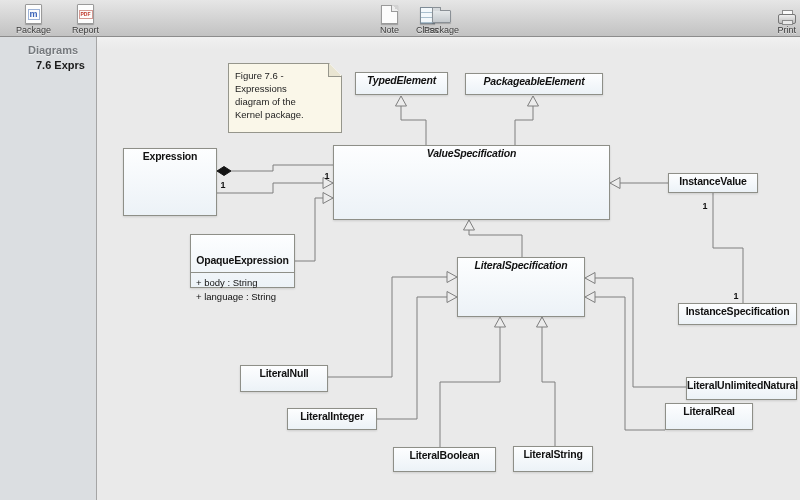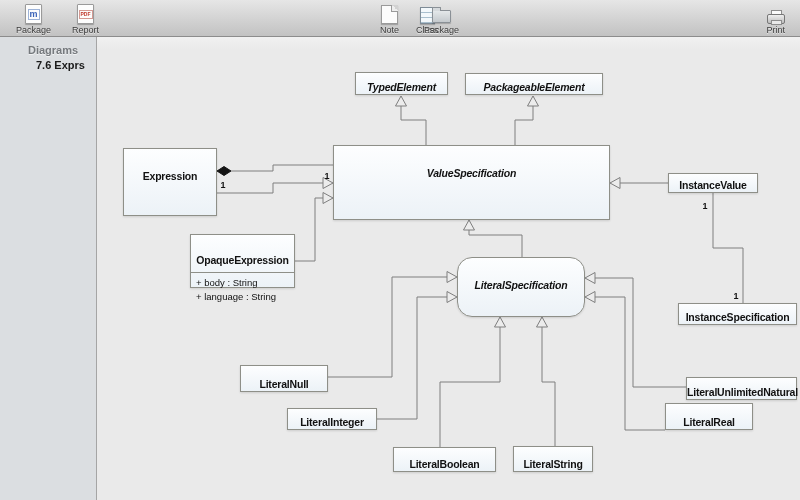--- a/index.html
+++ b/index.html
@@ -58,22 +58,22 @@
   .canvas{position:absolute;left:97px;top:37px;width:703px;height:463px;
     background:linear-gradient(#f1f1f1,#eaeaea 12px,#eaeaea);}
   #diagram-layer{position:absolute;left:0;top:0;width:703px;height:463px;}
   #edges-svg{position:absolute;left:0;top:0;}
   .edge{fill:none;stroke:#7e7e7e;stroke-width:1;}
   .tri{fill:#ececec;stroke:#7e7e7e;stroke-width:1;}
   .dia{fill:#141414;stroke:#141414;}
 
   .cls{position:absolute;box-sizing:border-box;border:1px solid #8e8f88;
     background:linear-gradient(#fdfeff,#ecf2f7);box-shadow:0 1px 2px rgba(0,0,0,.12);
-    display:flex;flex-direction:column;justify-content:flex-end;cursor:default;}
-  .cls.tall{justify-content:flex-start;padding-top:20px;}
+    display:flex;flex-direction:column;justify-content:flex-start;cursor:default;}
+  .cls.tall{justify-content:flex-start;padding-top:0;}
   .cls.hasattrs{justify-content:flex-start;padding-top:14px;}
   .cls-title{font-size:10.5px;font-weight:bold;color:#111;text-align:center;
     white-space:nowrap;letter-spacing:-0.2px;line-height:14px;}
   .cls.abstract .cls-title{font-style:italic;}
   .cls.hasattrs .cls-title{line-height:23px;border-bottom:1px solid #8e8f88;}
   .cls-attrs{padding:3px 5px 0 5px;}
   .cls-attr{font-size:9.5px;color:#111;line-height:13.5px;white-space:nowrap;}
 
   .note{position:absolute;box-sizing:border-box;background:#faf7e9;border:1px solid #96968c;
     clip-path:polygon(0 0,calc(100% - 13px) 0,100% 13px,100% 100%,0 100%);
@@ -121,21 +121,21 @@
         </span>
       <span class="tb-label">Class</span>
     </div>
     <div class="tb-item" style="left:424px;">
       <span class="ic-wrap">
           <span class="package-ic"></span>
         </span>
       <span class="tb-label">Package</span>
     </div>
 
-    <div class="tb-item" style="right:15px;text-align:center;">
+    <div class="tb-item" style="right:4px;text-align:center;">
       <span class="ic-wrap">
         <span class="print-ic">
             <span class="paper"></span>
             <span class="bodyp"></span>
             <span class="slot"></span>
           </span>
       </span>
       <span class="tb-label">Print</span>
     </div>
   </div>
@@ -169,20 +169,27 @@
           <polygon points="360,260 350,254.5 350,265.5" class="tri"></polygon>
           <polyline points="403,290 403,345 343,345 343,410" class="edge"></polyline>
           <polygon points="403,280 397.5,290 408.5,290" class="tri"></polygon>
           <polyline points="445,290 445,345 458,345 458,409" class="edge"></polyline>
           <polygon points="445,280 439.5,290 450.5,290" class="tri"></polygon>
           <polyline points="498,241 536,241 536,350 589,350" class="edge"></polyline>
           <polygon points="488,241 498,235.5 498,246.5" class="tri"></polygon>
           <polyline points="498,260 528,260 528,393 568,393" class="edge"></polyline>
           <polygon points="488,260 498,254.5 498,265.5" class="tri"></polygon>
         </svg>
+        <div class="note" style="left: 131px; top: 26px; width: 114px; height: 70px;">
+          <div class="note-line">Figure 7.6 -</div>
+          <div class="note-line">Expressions</div>
+          <div class="note-line">diagram of the</div>
+          <div class="note-line">Kernel package.</div>
+          <div class="note-fold"></div>
+        </div>
         <div class="cls abstract" style="left: 258px; top: 35px; width: 93px; height: 23px;">
           <div class="cls-title">TypedElement</div>
         </div>
         <div class="cls abstract" style="left: 368px; top: 36px; width: 138px; height: 22px;">
           <div class="cls-title">PackageableElement</div>
         </div>
         <div class="cls abstract tall" style="left: 236px; top: 108px; width: 277px; height: 75px;">
           <div class="cls-title">ValueSpecification</div>
         </div>
         <div class="cls tall" style="left: 26px; top: 111px; width: 94px; height: 68px;">
@@ -194,21 +201,21 @@
             <div class="cls-attr">+ body : String</div>
             <div class="cls-attr">+ language : String</div>
           </div>
         </div>
         <div class="cls" style="left: 571px; top: 136px; width: 90px; height: 20px;">
           <div class="cls-title">InstanceValue</div>
         </div>
         <div class="cls" style="left: 581px; top: 266px; width: 119px; height: 22px;">
           <div class="cls-title">InstanceSpecification</div>
         </div>
-        <div class="cls abstract tall" style="left: 360px; top: 220px; width: 128px; height: 60px; border-radius: 15px;">
+        <div class="cls abstract tall" style="left: 360px; top: 220px; width: 128px; height: 60px;">
           <div class="cls-title">LiteralSpecification</div>
         </div>
         <div class="cls" style="left: 143px; top: 328px; width: 88px; height: 27px;">
           <div class="cls-title">LiteralNull</div>
         </div>
         <div class="cls" style="left: 190px; top: 371px; width: 90px; height: 22px;">
           <div class="cls-title">LiteralInteger</div>
         </div>
         <div class="cls" style="left: 296px; top: 410px; width: 103px; height: 25px;">
           <div class="cls-title">LiteralBoolean</div>

